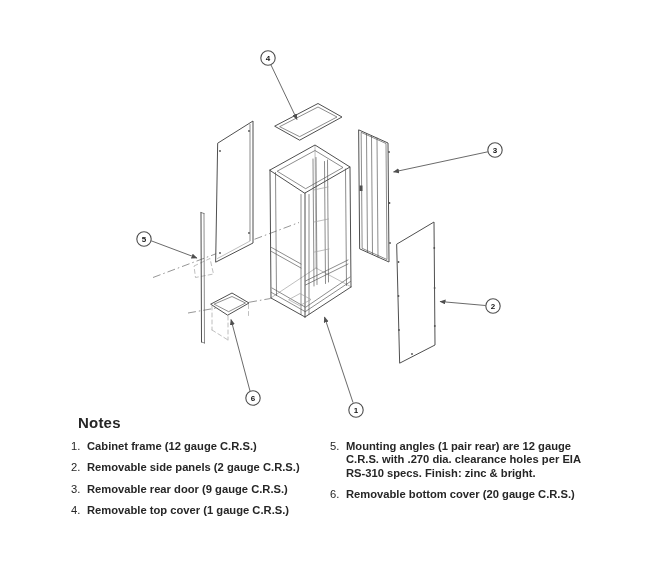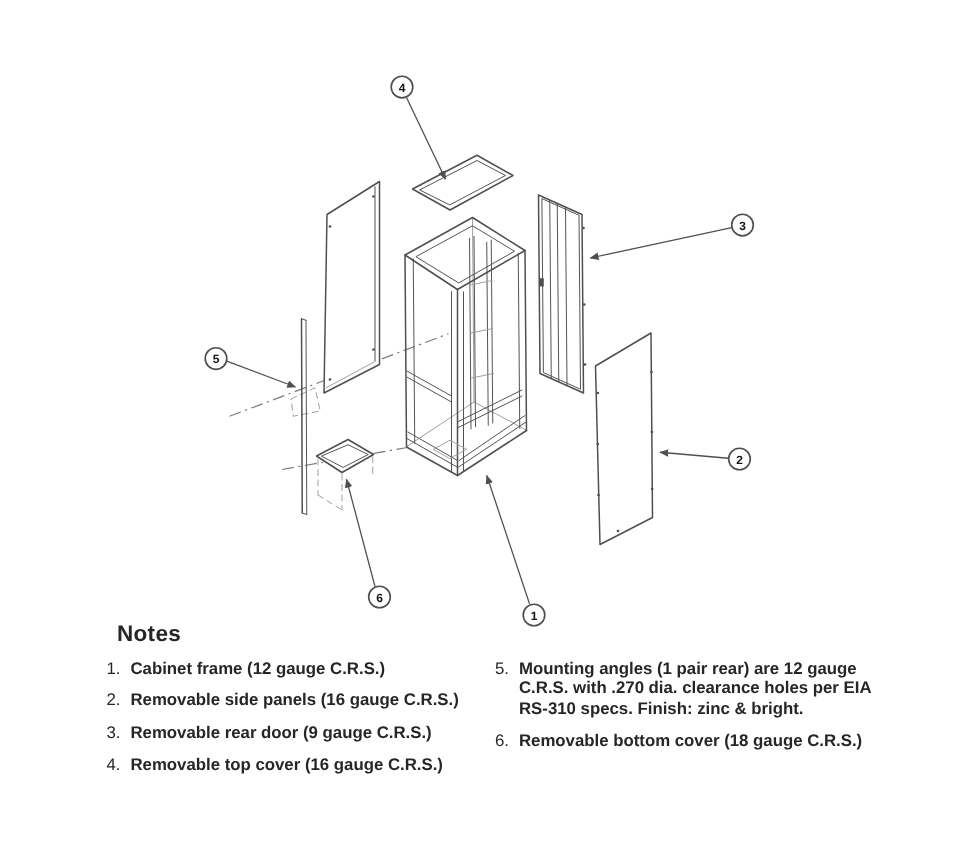--- a/index.html
+++ b/index.html
@@ -180,37 +180,37 @@
   <div class="notes">
     <div class="notes-heading">Notes</div>
 
     <div class="notes-col notes-col-left">
       <div class="note-item">
         <span class="note-num">1.</span>
         <span class="note-text">Cabinet frame (12 gauge C.R.S.)</span>
       </div>
       <div class="note-item">
         <span class="note-num">2.</span>
-        <span class="note-text">Removable side panels (16 gauge C.R.S.)</span>
+        <span class="note-text">Removable side panels (2 gauge C.R.S.)</span>
       </div>
       <div class="note-item">
         <span class="note-num">3.</span>
         <span class="note-text">Removable rear door (9 gauge C.R.S.)</span>
       </div>
       <div class="note-item">
         <span class="note-num">4.</span>
-        <span class="note-text">Removable top cover (16 gauge C.R.S.)</span>
+        <span class="note-text">Removable top cover (1 gauge C.R.S.)</span>
       </div>
     </div>
 
     <div class="notes-col notes-col-right">
       <div class="note-item">
         <span class="note-num">5.</span>
         <span class="note-text">Mounting angles (1 pair rear) are 12 gauge C.R.S. with .270 dia. clearance holes per EIA RS-310 specs. Finish: zinc &amp; bright.</span>
       </div>
       <div class="note-item">
         <span class="note-num">6.</span>
-        <span class="note-text">Removable bottom cover (18 gauge C.R.S.)</span>
+        <span class="note-text">Removable bottom cover (20 gauge C.R.S.)</span>
       </div>
     </div>
   </div>
 
 </div>
 
 </body></html>

